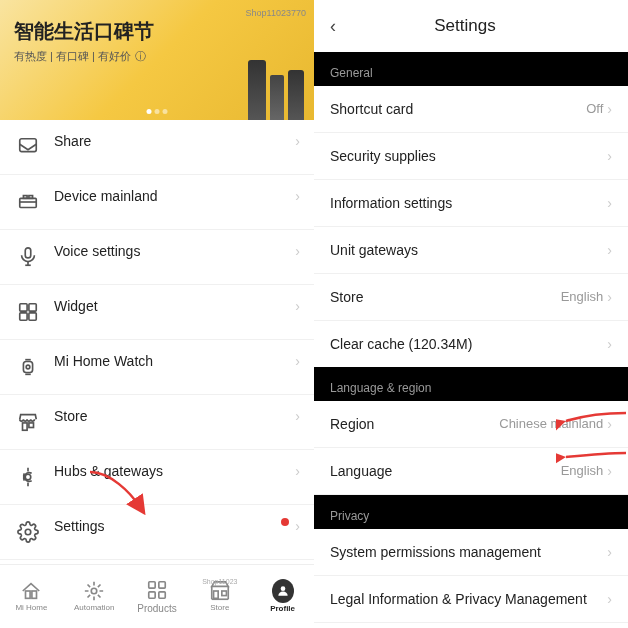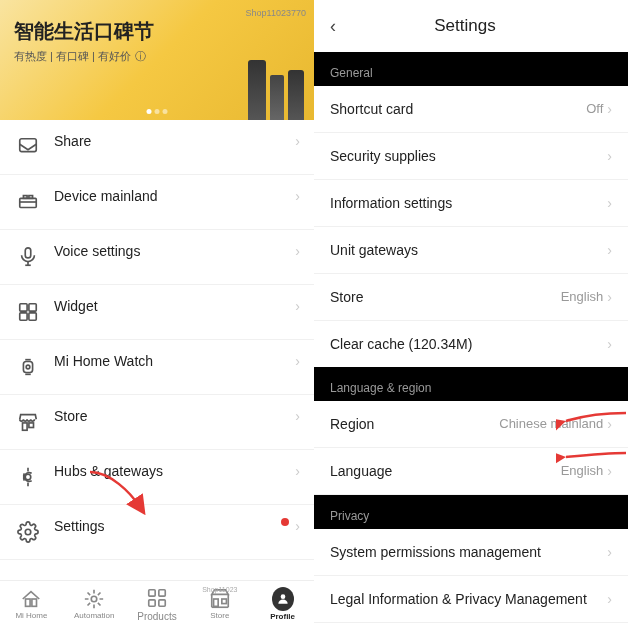--- a/index.html
+++ b/index.html
@@ -133,21 +133,21 @@
     .menu-badge {
       width: 8px;
       height: 8px;
       background: #e53935;
       border-radius: 50%;
       margin-right: 6px;
     }
 
     
     .bottom-nav {
-      height: 48px;
+      height: 64px;
       background: #fff;
       border-top: 1px solid #eee;
       display: flex;
       align-items: center;
       flex-shrink: 0;
     }
     .nav-item {
       flex: 1;
       display: flex;
       flex-direction: column;

